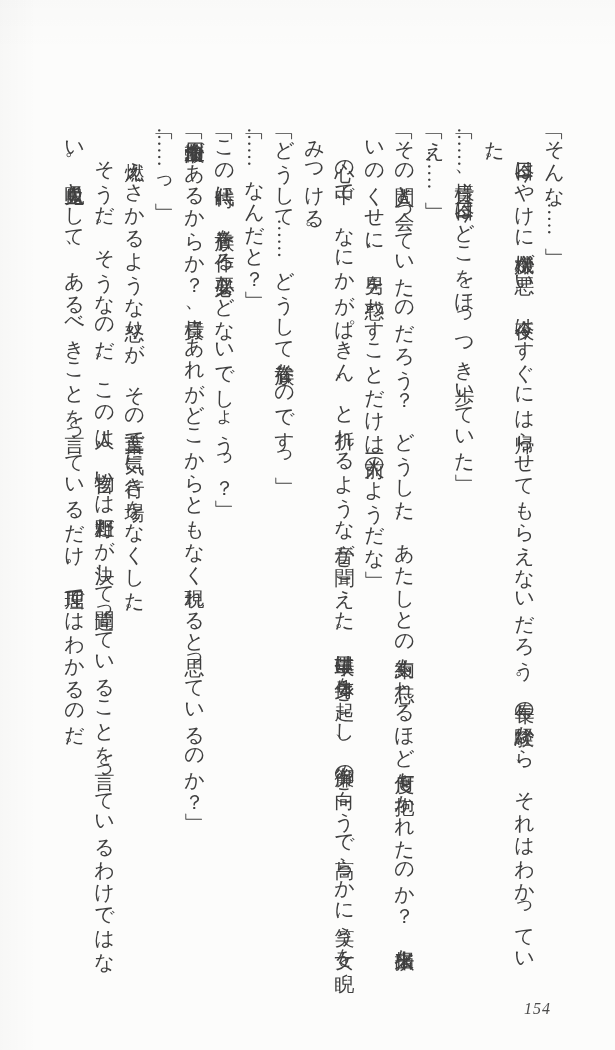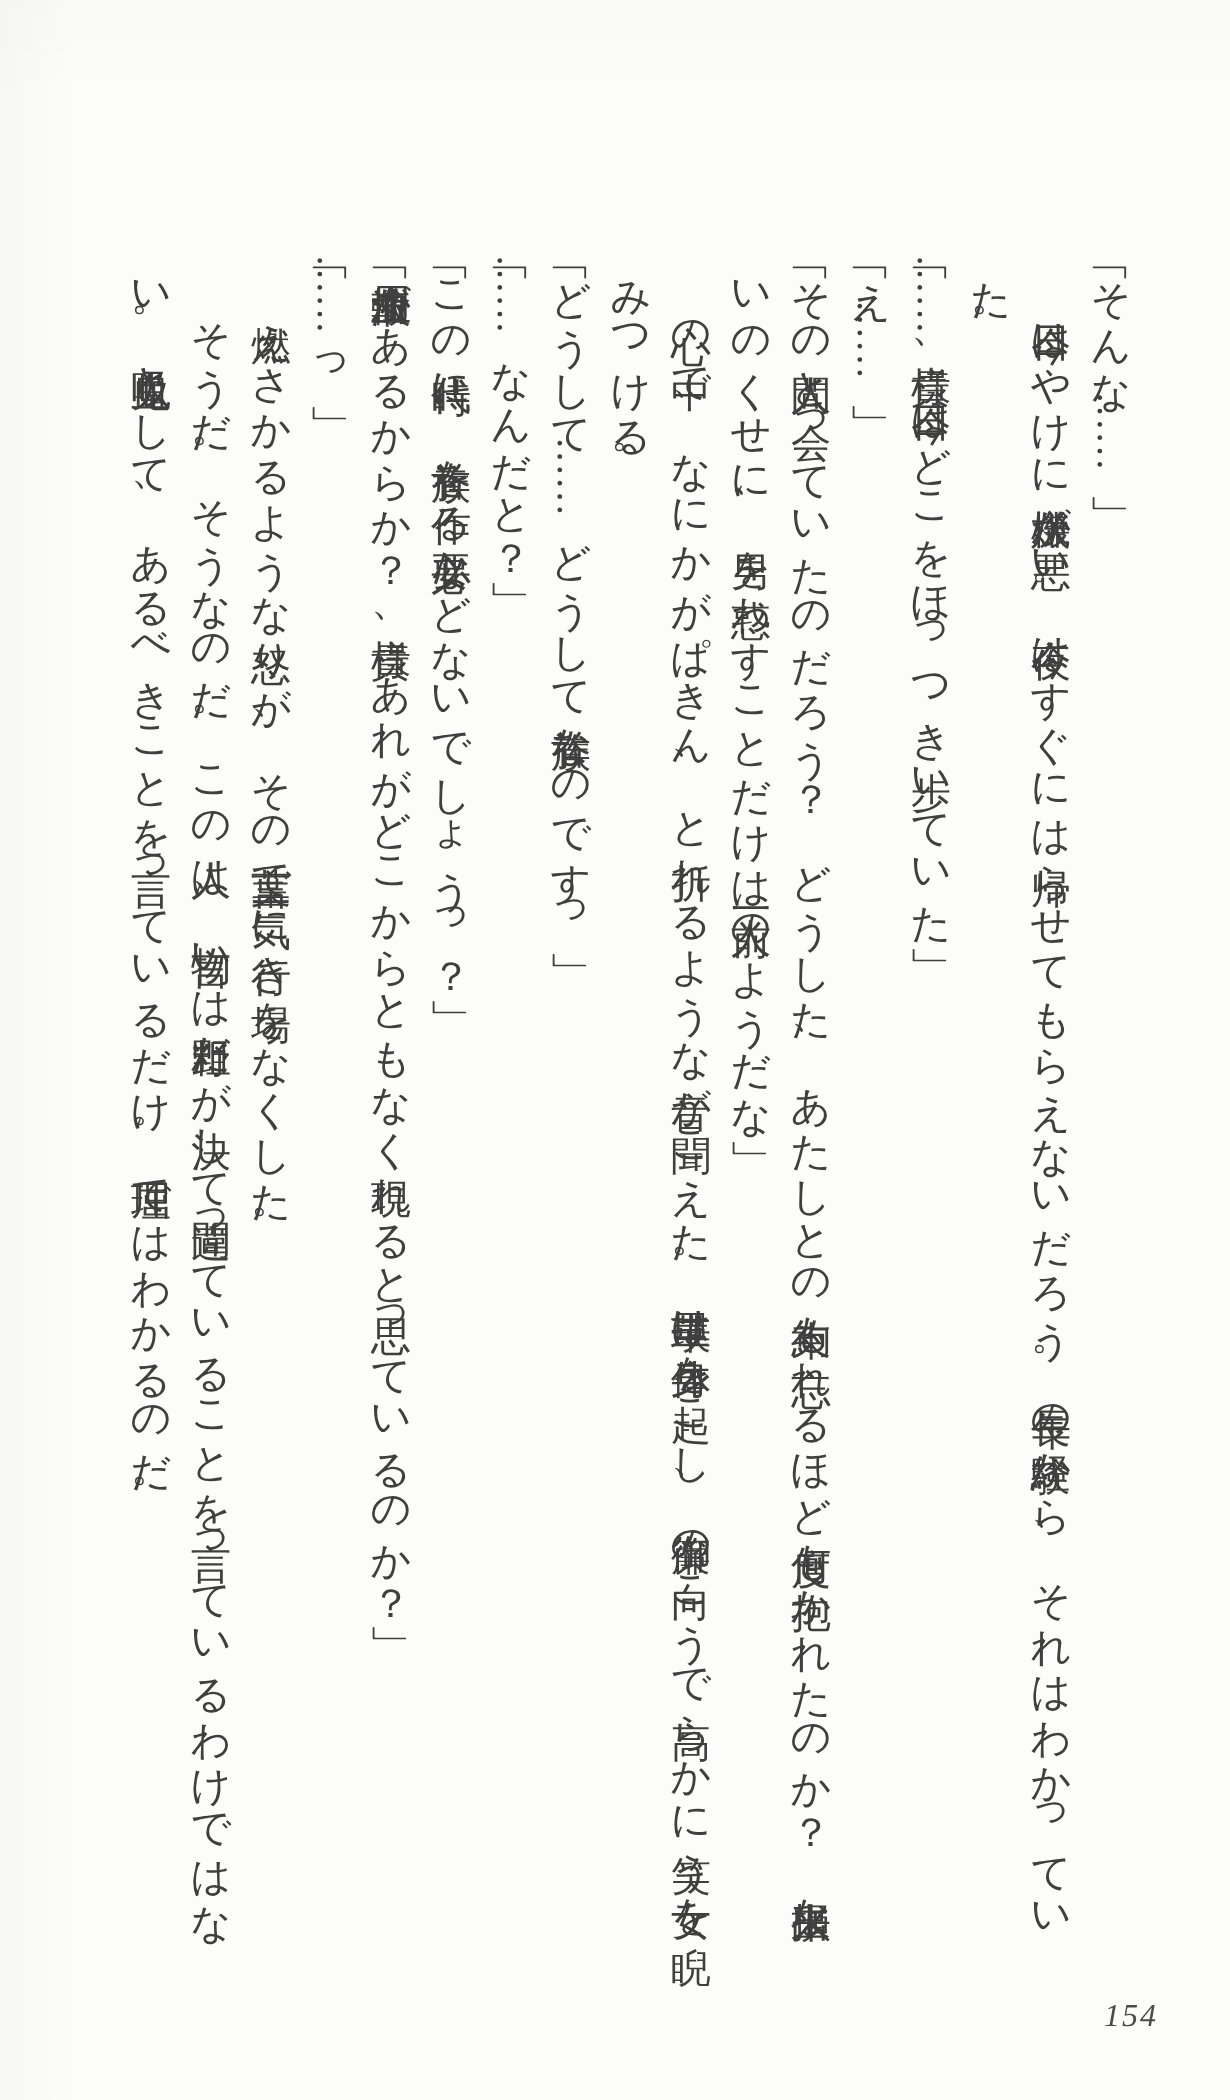--- a/index.html
+++ b/index.html
@@ -41,21 +41,21 @@
   }
   .text-block p.para {
     margin: 0;
     padding: 0;
   }
   .text-block p.para.indent {
     text-indent: 1em;            
   }
   .page-number {
     position: absolute;
-    left: 552px;
+    left: 524px;
     top: 1000px;
     width: 40px;
     font-size: 16px;
     font-style: italic;
     color: #4b4b4b;
     letter-spacing: 1px;
   }
 </style>
 </head>
 <body>

